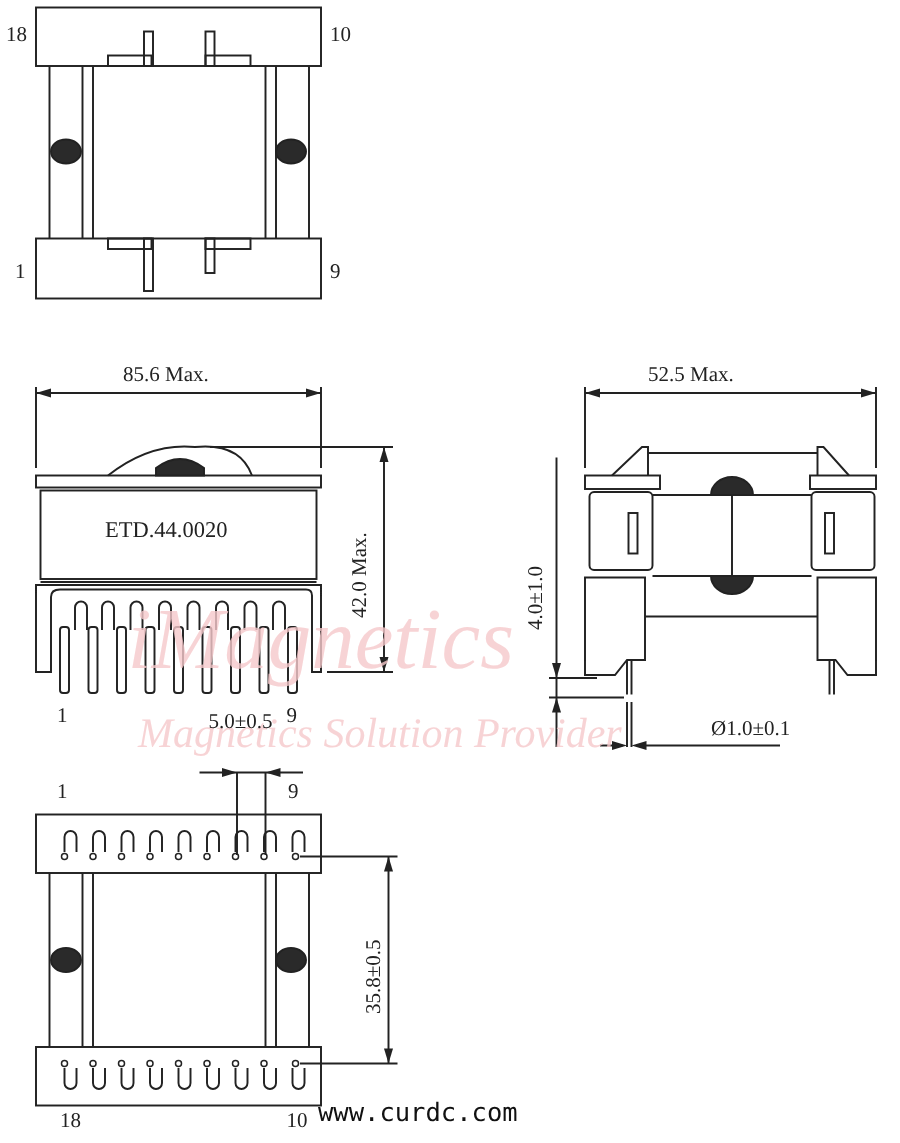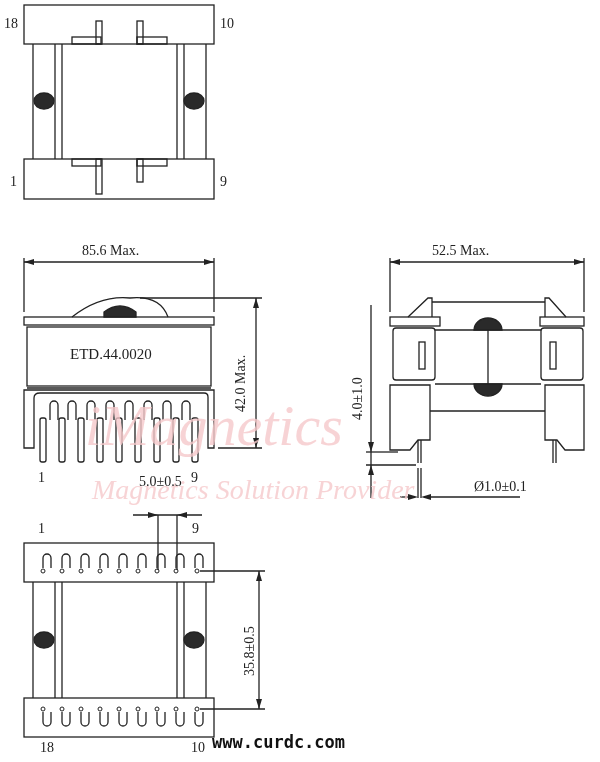--- a/index.html
+++ b/index.html
@@ -1,20 +1,20 @@
 <!DOCTYPE html>
 <html><head>
 <meta charset="utf-8">
 <style>
   html,body{margin:0;padding:0;background:#fff;}
   body{width:600px;height:762px;position:relative;overflow:hidden;font-family:"Liberation Serif","DejaVu Serif",serif;}
   svg{position:absolute;left:0;top:0;}
   .lbl{position:absolute;font-family:"Liberation Serif","DejaVu Serif",serif;font-size:14px;color:#222;white-space:nowrap;}
   .wm{position:absolute;font-family:"Liberation Serif","DejaVu Serif",serif;font-style:italic;color:#f6c9cb;white-space:nowrap;opacity:.8;}
-  .url{position:absolute;font-family:"DejaVu Sans Mono","Liberation Mono",monospace;font-weight:bold;font-size:17px;color:#111;}
+  .url{position:absolute;font-family:"DejaVu Sans Mono","Liberation Mono",monospace;font-weight:normal;font-size:17px;color:#111;}
   .vert{transform-origin:left top;transform:rotate(-90deg);}
 </style>
 </head>
 <body>
 
 <svg width="600" height="762" viewBox="0 0 600 762">
   <g fill="none" stroke="#222" stroke-width="1.3">
 
     <g>
       <rect x="24" y="5" width="190" height="39"></rect>

